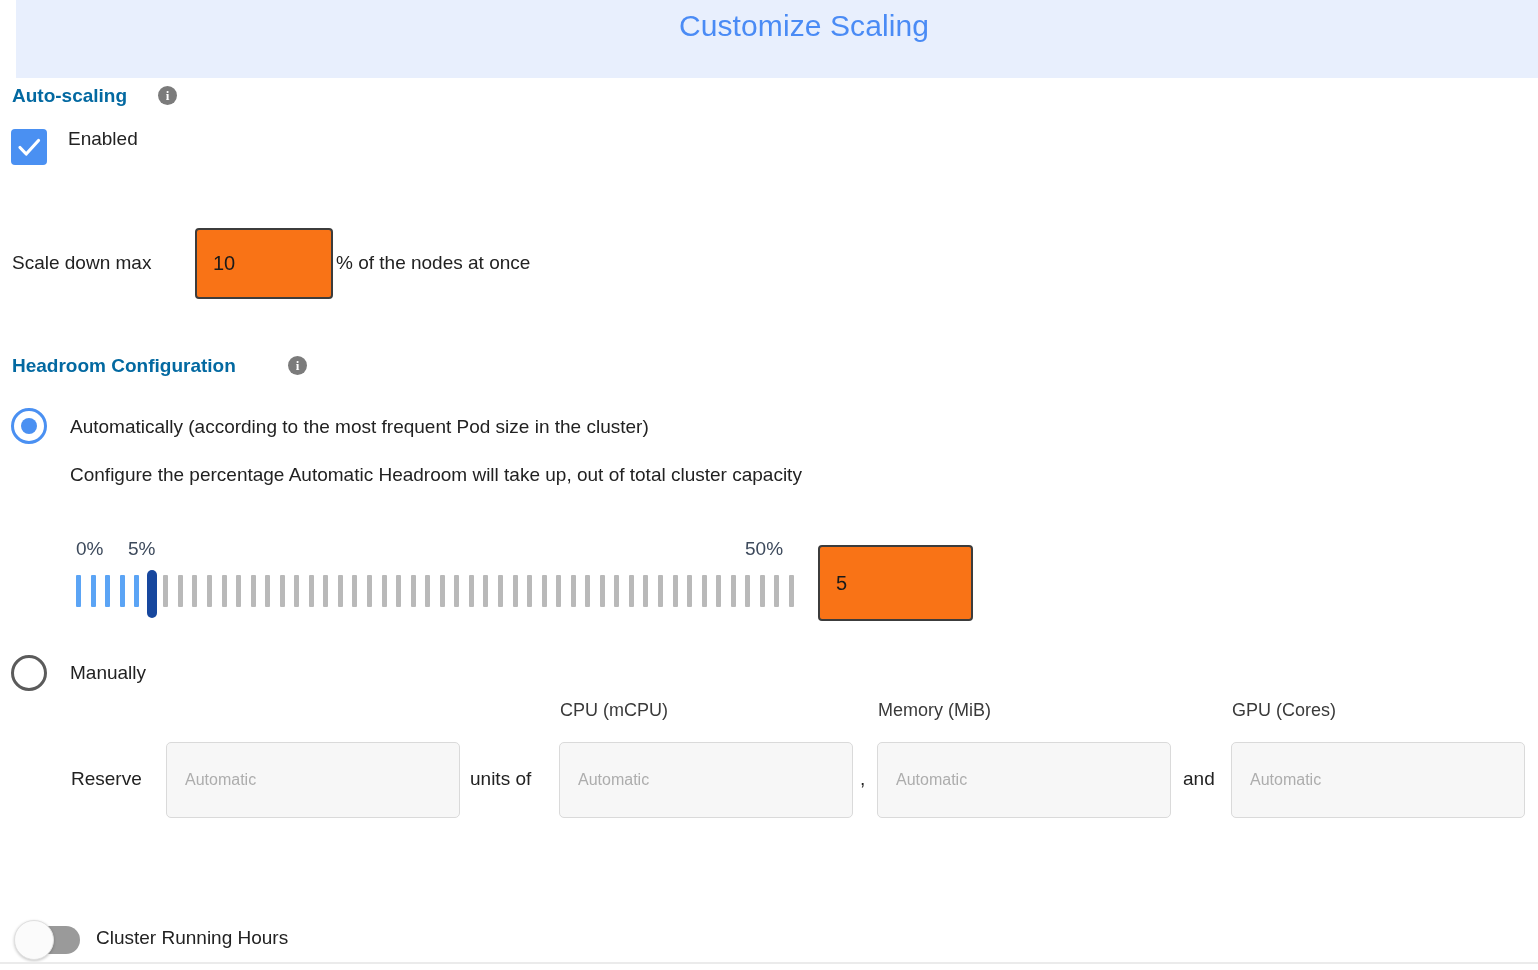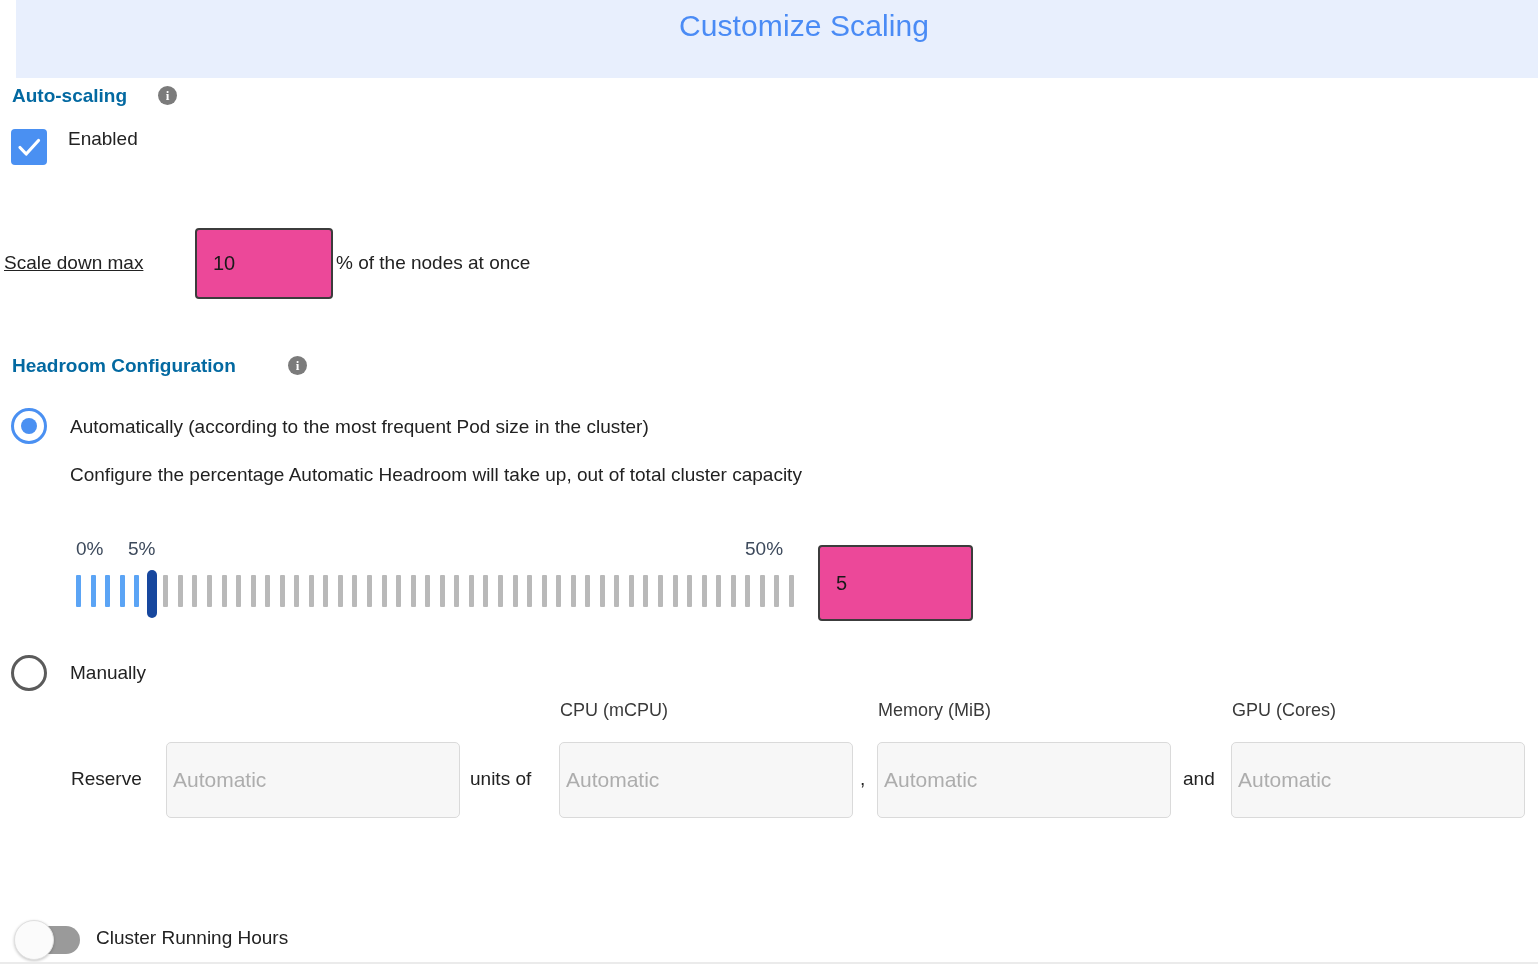--- a/index.html
+++ b/index.html
@@ -91,36 +91,36 @@
   }
   .radio.off {
     border: 3px solid #5b5b5b;
   }
 
   
   .text-input {
     position: absolute;
     border: 2px solid #3c3c3c;
     border-radius: 4px;
-    background: #ec4899;
+    background: #f97316;
     font-size: 20px;
     color: #1a1a1a;
     font-family: "Liberation Sans", sans-serif;
     padding: 0 16px;
     outline: none;
   }
   .disabled-input {
     position: absolute;
     border: 1px solid #dadada;
     border-radius: 5px;
     background: #f7f7f7;
-    font-size: 21px;
+    font-size: 16px;
     color: #0f766e;
     font-family: "Liberation Sans", sans-serif;
-    padding: 0 6px;
+    padding: 0 18px;
     outline: none;
   }
   .disabled-input::placeholder { color: #adadad; opacity: 1; }
 
   
   .field-label {
     position: absolute;
     font-size: 18px;
     color: #3a3a3a;
     white-space: nowrap;
@@ -190,21 +190,21 @@
   <div class="section-title" style="left:12px; top:85px;">Auto-scaling</div>
   <div class="info-icon" style="left:158px; top:86px;">i</div>
 
   <div class="checkbox" style="left:11px; top:129px;">
     <svg width="36" height="36" viewBox="0 0 36 36">
       <path d="M9 18.5 L15.2 25 L27.5 11.5" fill="none" stroke="#ffffff" stroke-width="3.2" stroke-linecap="round" stroke-linejoin="round"></path>
     </svg>
   </div>
   <div class="plain" style="left:68px; top:128px;">Enabled</div>
 
-  <div class="plain" style="left:4px; top:252px;text-decoration:underline;">Scale down max</div>
+  <div class="plain" style="left:12px; top:252px;">Scale down max</div>
   <input class="text-input" style="left: 195px; top: 228px; width: 138px; height: 71px;" value="10">
   <div class="plain" style="left:336px; top:252px;">% of the nodes at once</div>
 
   <div class="section-title" style="left:12px; top:355px;text-align:center;">Headroom Configuration</div>
   <div class="info-icon" style="left:288px; top:356px;">i</div>
 
   <div class="radio" style="left:11px; top:408px;">
     <div class="dot"></div>
   </div>
   <div class="plain" style="left:70px; top:464px;">Configure the percentage Automatic Headroom will take up, out of total cluster capacity</div>

